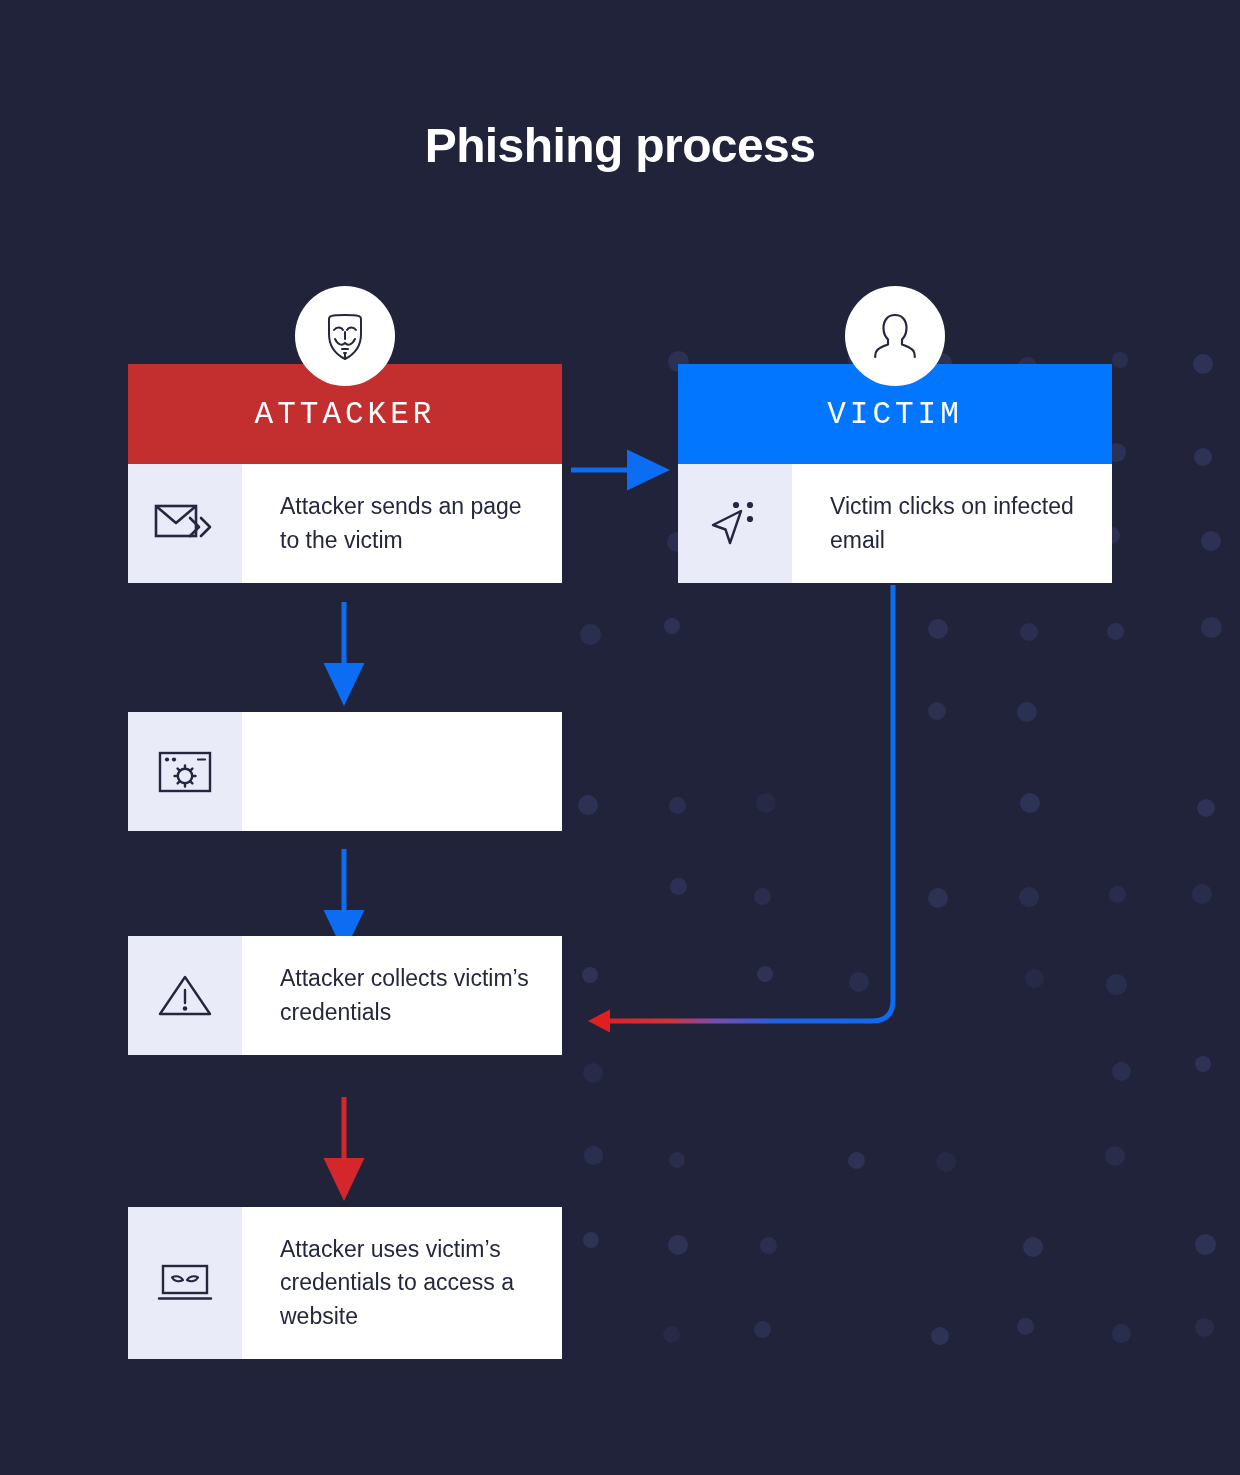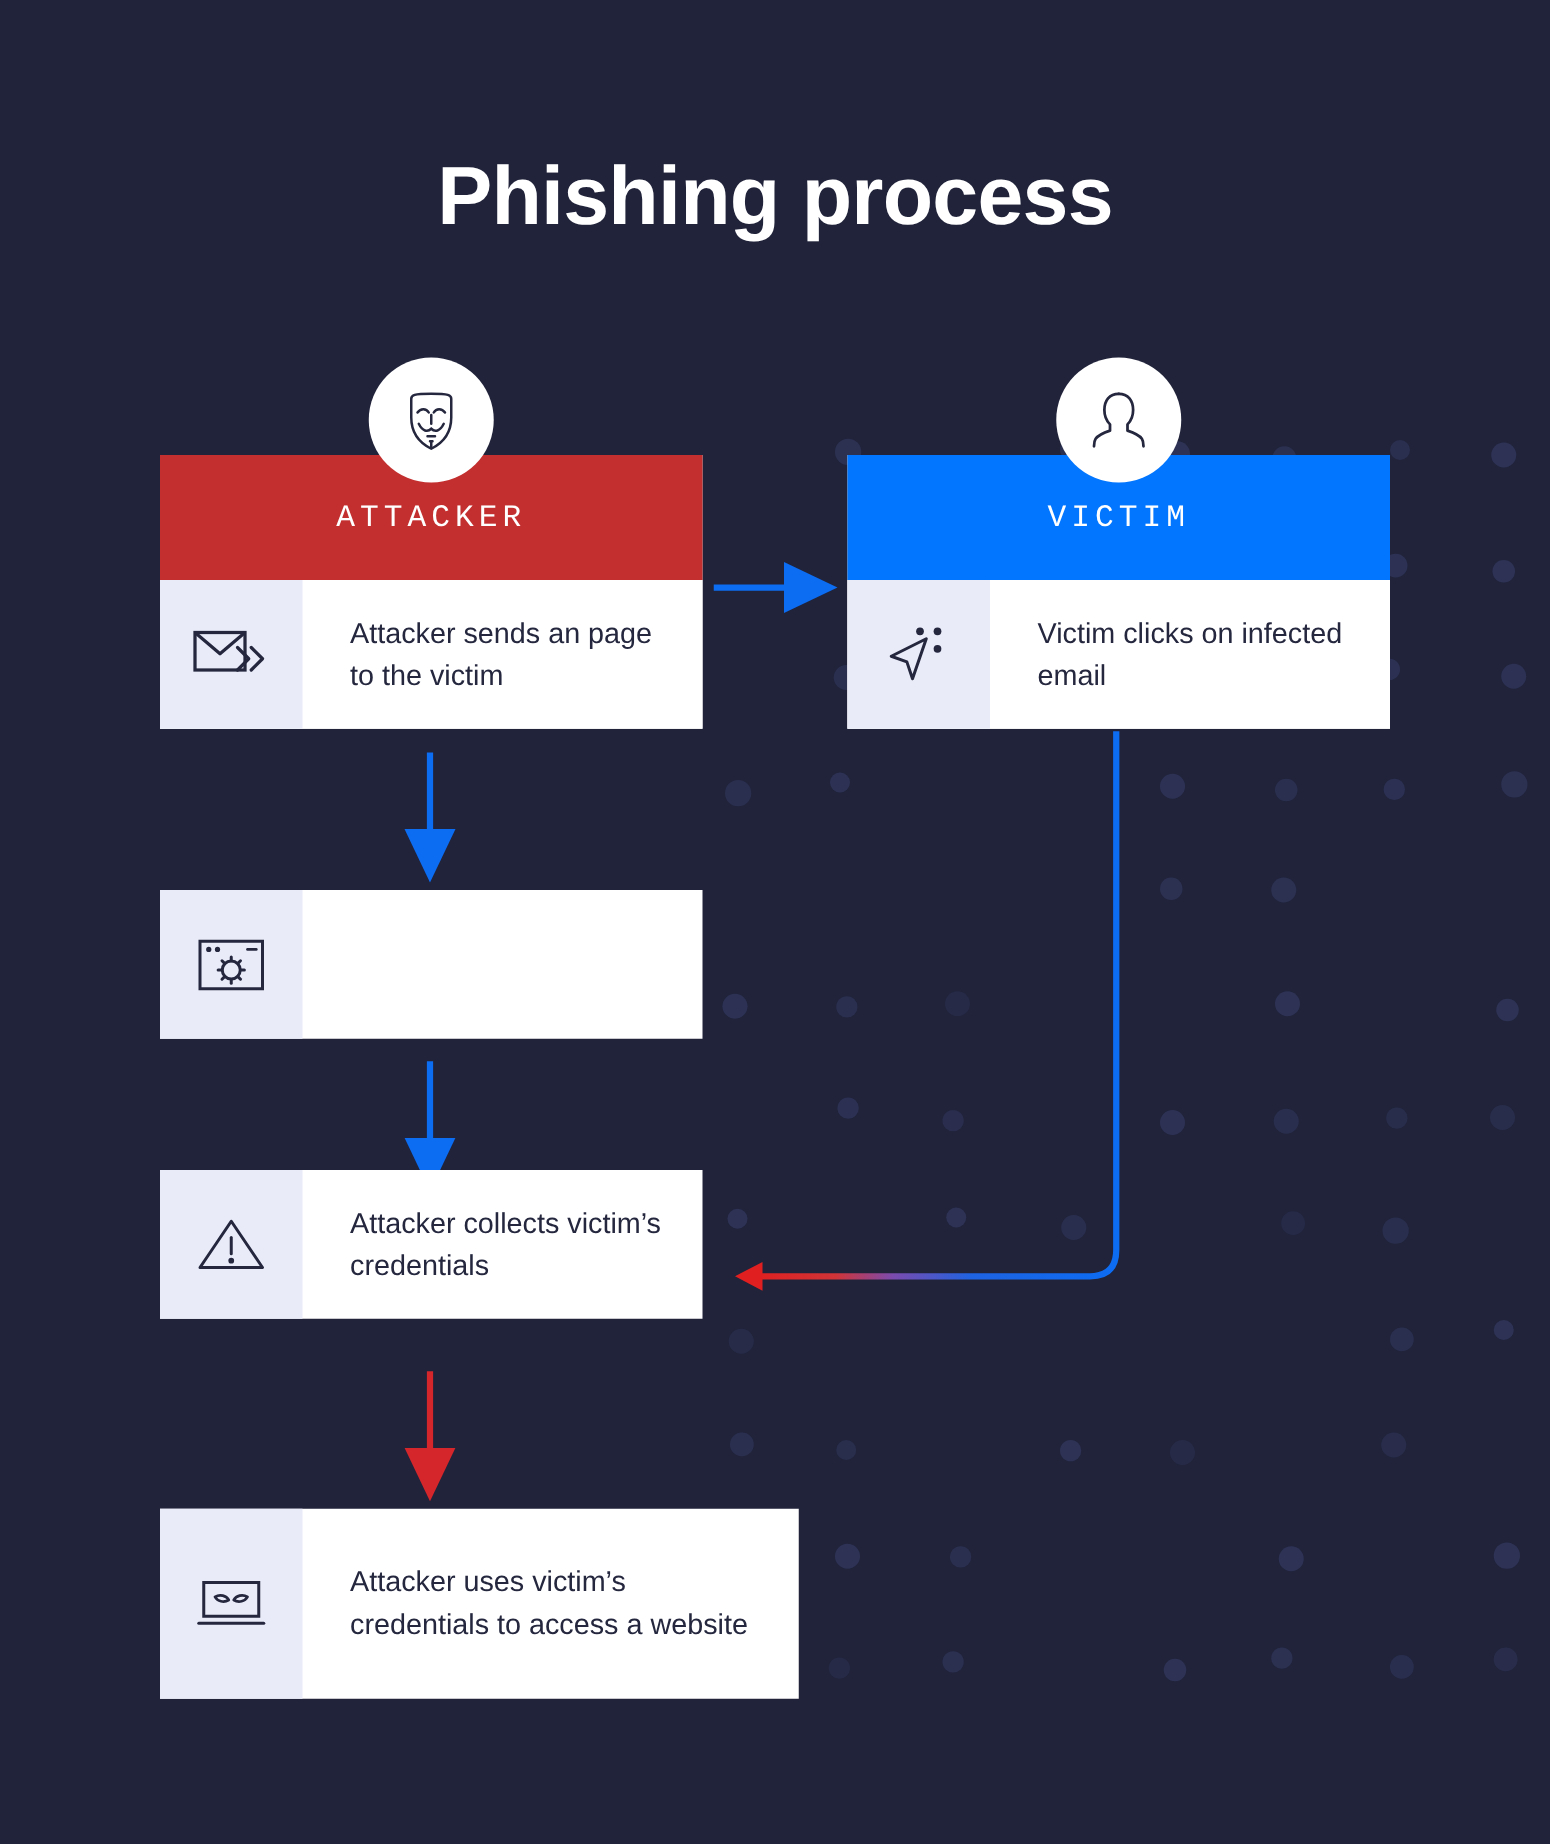--- a/index.html
+++ b/index.html
@@ -31,21 +31,21 @@
   }
 
   
   #title {
     position: absolute;
     left: 0;
     top: 118px;
     width: 1240px;
     text-align: center;
     color: #FFFFFF;
-    font-size: 66px;
+    font-size: 48px;
     font-weight: bold;
     letter-spacing: -0.6px;
     z-index: 5;
   }
 
   
   #connectors {
     position: absolute;
     left: 0; top: 0;
     width: 1240px; height: 1475px;
@@ -59,21 +59,21 @@
     z-index: 3;
     background: #FFFFFF;
   }
   .card-header {
     height: 100px;
     display: flex;
     align-items: center;
     justify-content: center;
     color: #FFFFFF;
     font-family: "Liberation Mono", "DejaVu Sans Mono", monospace;
-    font-size: 25px;
+    font-size: 31px;
     letter-spacing: 4px;
   }
   .card-header.attacker { background: #C32F2F; }
   .card-header.victim   { background: #0276FF; }
 
   .card-body {
     display: flex;
     align-items: stretch;
     background: #FFFFFF;
   }
@@ -303,21 +303,21 @@
         <svg width="60" height="52" viewBox="0 0 60 52">
           <path d="M30,7 L55,44 L5,44 Z" fill="none" stroke="#24273E" stroke-width="2.4" stroke-linejoin="round"></path>
           <path d="M30,20 L30,33" stroke="#24273E" stroke-width="2.4" stroke-linecap="round"></path>
           <circle cx="30" cy="38.5" r="2.3" fill="#24273E"></circle>
         </svg>
       </div>
       <div class="text-cell">Attacker collects victim’s credentials</div>
     </div>
   </div>
 
-  <div class="card card-step" style="left:128px; top:1207px; width:511px;">
+  <div class="card card-step" style="left:128px; top:1207px; width:434px;">
     <div class="card-body" style="min-height:152px;">
       <div class="icon-cell">
         <svg width="62" height="46" viewBox="0 0 62 46">
           <rect x="9" y="6" width="44" height="27" fill="none" stroke="#24273E" stroke-width="2.4"></rect>
           <path d="M5,38.5 L57,38.5" stroke="#24273E" stroke-width="2.4" stroke-linecap="round"></path>
           <path d="M18,17.5 C22,15 27,16.5 29,20 C25,22.5 20,21 18,17.5 Z" fill="none" stroke="#24273E" stroke-width="2.2" stroke-linejoin="round"></path>
           <path d="M44,17.5 C40,15 35,16.5 33,20 C37,22.5 42,21 44,17.5 Z" fill="none" stroke="#24273E" stroke-width="2.2" stroke-linejoin="round"></path>
         </svg>
       </div>
       <div class="text-cell">Attacker uses victim’s credentials to access a website</div>

